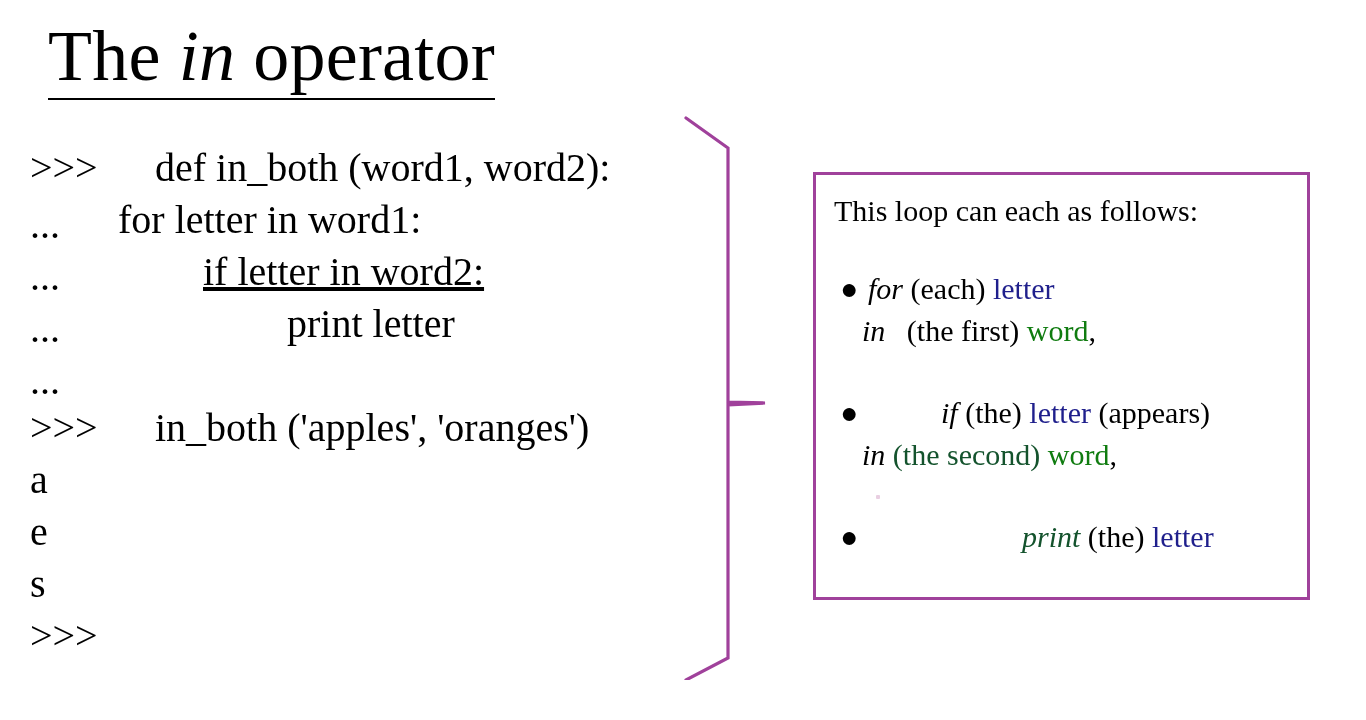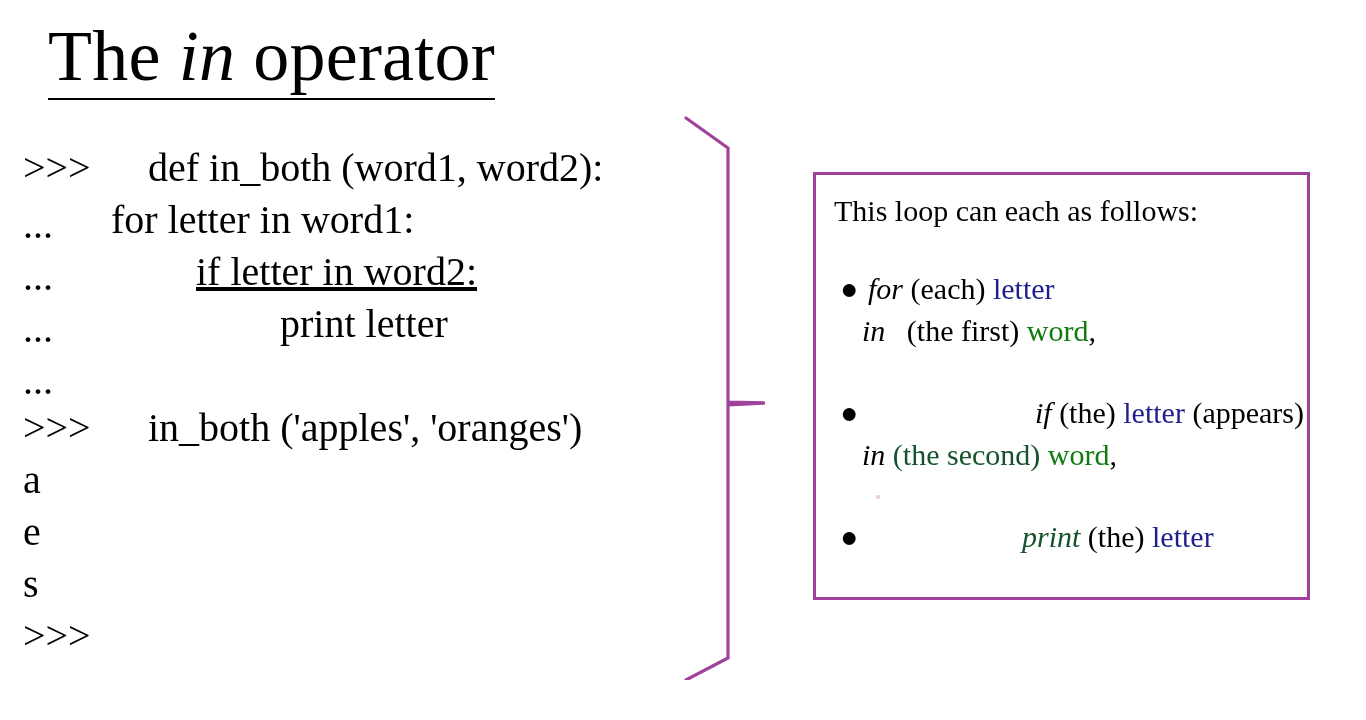--- a/index.html
+++ b/index.html
@@ -31,21 +31,21 @@
     white-space: nowrap;
     letter-spacing: 0.2px;
     border-bottom: 2px solid #000000;
     padding-bottom: 2px;
   }
   #title .ital { font-style: italic; }
 
   
   #code-block {
     position: absolute;
-    left: 23px;
+    left: 30px;
     top: 142px;
     width: 700px;
     font-size: 40px;
     line-height: 52px;
   }
   .code-line {
     position: relative;
     height: 52px;
     white-space: pre;
   }
@@ -120,21 +120,21 @@
     white-space: nowrap;
   }
   .bullet-item .l2 {
     display: block;
     white-space: nowrap;
     padding-left: 28px;
   }
   #bullet-1 { top: 93px; }
   #bullet-1 .l1 { padding-left: 34px; }
   #bullet-2 { top: 217px; }
-  #bullet-2 .l1 { padding-left: 107px; text-align: right; }
+  #bullet-2 .l1 { padding-left: 107px; }
   #bullet-3 { top: 341px; }
   #bullet-3 .l1 { padding-left: 165px; }
 
   .ital { font-style: italic; }
 
   #stray-dot {
     position: absolute;
     left: 876px;
     top: 495px;
     width: 4px;

